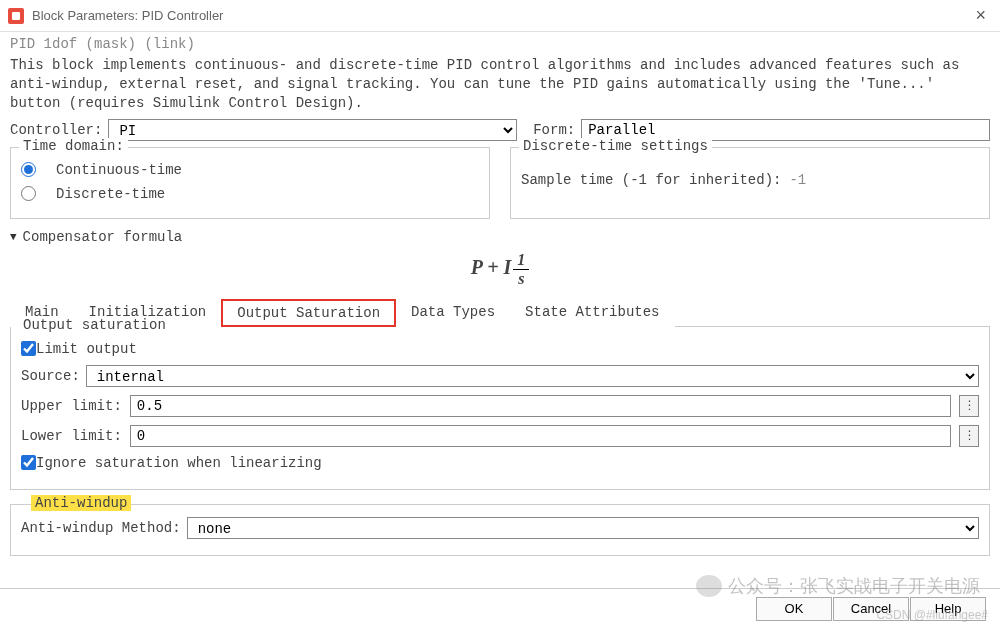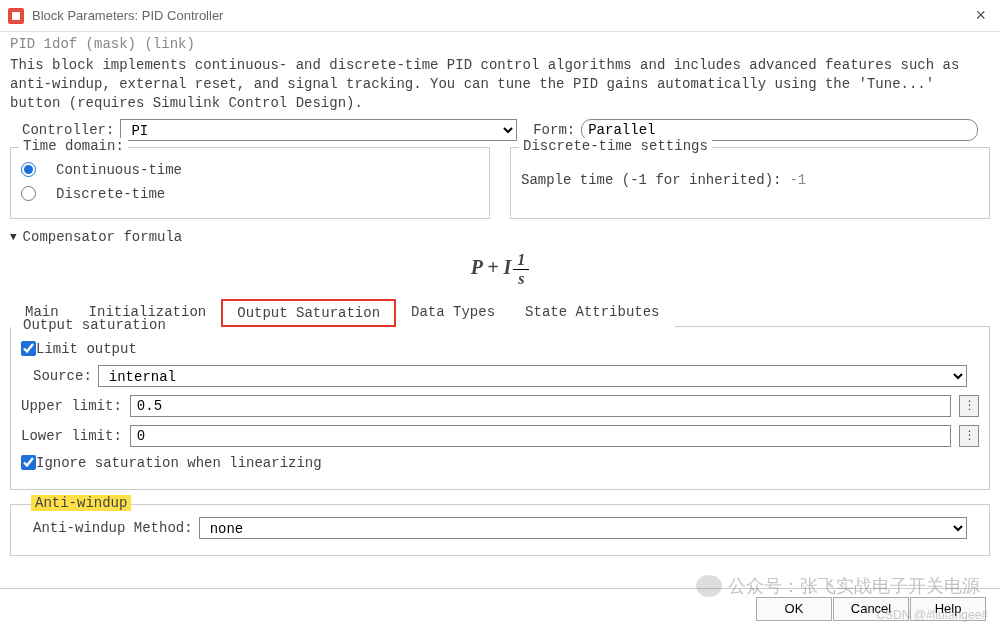--- a/index.html
+++ b/index.html
@@ -4,26 +4,26 @@
 <style>
 * { box-sizing: border-box; margin: 0; padding: 0; }
 body { font-family: "Segoe UI", "SimSun", sans-serif; font-size: 14px; color: #333; background: #fff; width: 1000px; height: 628px; overflow: hidden; position: relative; }
 .titlebar { height: 32px; display: flex; align-items: center; padding: 0 8px; border-bottom: 1px solid #e0e0e0; font-size: 13px; color: #666; }
 .titlebar .icon { width: 16px; height: 16px; margin-right: 8px; background: #e74c3c; border-radius: 2px; position: relative; }
 .titlebar .icon::after { content: ""; position: absolute; width: 8px; height: 8px; background: #fff; top: 4px; left: 4px; border-radius: 1px; }
 .titlebar .close { margin-left: auto; font-size: 18px; color: #555; cursor: pointer; padding: 0 6px; }
 .content { padding: 4px 10px 0 10px; font-family: "SimSun", "Courier New", monospace; color: #444; height: 556px; overflow: hidden; }
 .mask-line { color: #888; font-size: 14px; margin-bottom: 4px; }
 .desc { font-size: 14px; line-height: 1.35; color: #444; }
-.row { display: flex; align-items: center; gap: 6px; margin: 6px 12px; }
+.row { display: flex; align-items: center; gap: 6px; margin: 6px 0; }
 .label { color: #444; white-space: nowrap; }
 select, input[type="text"], .textval { font-family: "SimSun", "Courier New", monospace; font-size: 14px; border: 1px solid #888; padding: 2px 6px; height: 22px; background: #fff; }
 .ctrl-row select.controller { flex: 1; }
 .ctrl-row .form-lbl { margin-left: 10px; }
-.ctrl-row input.form-input { flex: 1; min-width: 100px; border-radius: 10px; }
+.ctrl-row input.form-input { flex: 1; min-width: 100px; }
 .two-col { display: flex; gap: 20px; margin-top: 4px; }
 .fieldset { border: 1px solid #ccc; padding: 6px 10px 8px 10px; position: relative; flex: 1; }
 .fieldset .legend { position: absolute; top: -10px; left: 8px; background: #fff; padding: 0 4px; font-size: 14px; color: #444; }
 .radio-group label { display: flex; align-items: center; gap: 20px; margin: 8px 0; }
 .radio-group input[type="radio"] { accent-color: #1e6fd9; width: 15px; height: 15px; }
 .dts .sample { display: flex; align-items: center; gap: 8px; margin-top: 18px; }
 .dts .sample .val { color: #888; }
 .comp-header { display: flex; align-items: center; gap: 6px; margin: 10px 0 4px 0; cursor: pointer; }
 .comp-header .tri { font-size: 11px; color: #333; }
 .formula { text-align: center; font-family: "Times New Roman", serif; font-style: italic; font-weight: bold; font-size: 20px; margin: 6px 0 10px 0; }

